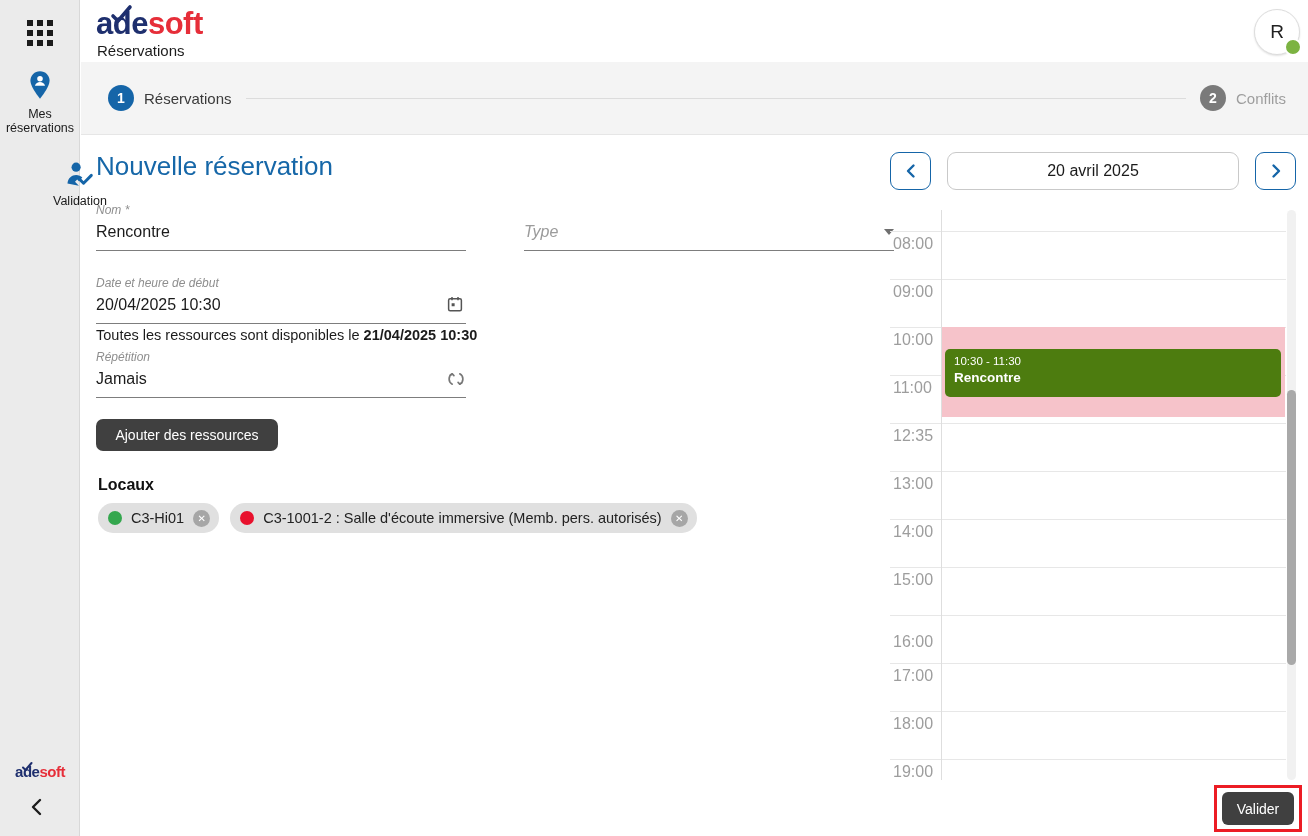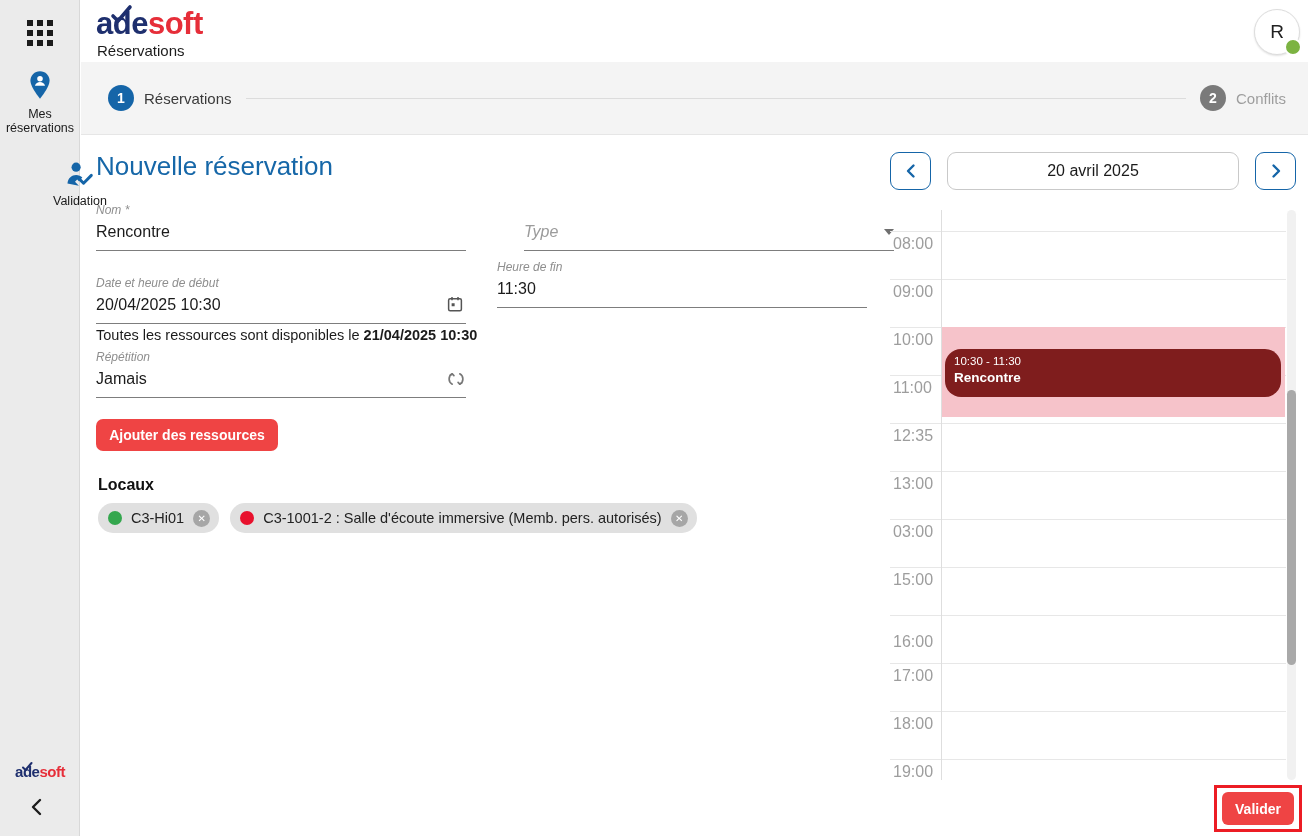--- a/index.html
+++ b/index.html
@@ -51,21 +51,21 @@
   
   .page-title { position:absolute; left:96px; top:151px; font-size:26px; color:#1667a8; font-weight:500; }
   .field { position:absolute; width:370px; border-bottom:1px solid #7d7d7d; padding-bottom:8px; }
   .f-label { font-style:italic; font-size:12px; color:#8e8e8e; margin-bottom:5px; }
   .f-row { display:flex; align-items:center; justify-content:space-between; min-height:20px; }
   .f-value { font-size:16px; color:#1b1b1b; }
   .f-placeholder { font-style:italic; font-size:16px; color:#9b9b9b; }
   .dd-arrow { width:0; height:0; border-left:5px solid transparent; border-right:5px solid transparent; border-top:6px solid #6f6f6f; cursor:pointer; }
   .f-icon { width:20px; height:20px; cursor:pointer; flex:none; }
   .avail-text { position:absolute; left:96px; top:327px; font-size:14.5px; color:#1b1b1b; }
-  .btn-blue { background:#ef4444; color:#fff; font-weight:bold; font-family:"Liberation Sans",sans-serif;
+  .btn-blue { background:#404040; color:#fff; font-weight:normal; font-family:"Liberation Sans",sans-serif;
     border:none; border-radius:7px; cursor:pointer; }
   .btn-add { position:absolute; left:96px; top:419px; width:182px; height:32px; font-size:14px; }
   .locaux-title { position:absolute; left:98px; top:476px; font-size:16px; font-weight:bold; color:#111; }
   .chips { position:absolute; left:98px; top:503px; display:flex; gap:11px; }
   .chip { display:flex; align-items:center; gap:9px; height:30px; background:#e0e0e0; border-radius:16px; padding:0 9px 0 10px; }
   .chip .dot { width:14px; height:14px; border-radius:50%; flex:none; }
   .chip .chip-label { font-size:14.5px; color:#222; }
   .chip .chip-close { width:17px; height:17px; border-radius:50%; background:#a6a6a6; color:#fff; font-size:10px;
     display:flex; align-items:center; justify-content:center; cursor:pointer; flex:none; }
 
@@ -199,26 +199,20 @@
         <svg width="18" height="18" viewBox="0 0 24 24" fill="none" stroke="#555" stroke-width="2">
           <rect x="3.5" y="5" width="17" height="16" rx="2"></rect>
           <line x1="8" y1="2.8" x2="8" y2="7"></line>
             <line x1="16" y1="2.8" x2="16" y2="7"></line>
           <rect x="7.5" y="11" width="4" height="4" fill="#555" stroke="none"></rect>
         </svg>
       </span>
     </div>
   </div>
 
-  <div class="field" style="left:497px; top:260px;">
-    <div class="f-label">Heure de fin</div>
-    <div class="f-row">
-        <span class="f-value">11:30</span>
-      </div>
-  </div>
 
   <div class="avail-text">
     <span>Toutes les ressources sont disponibles le </span><b>21/04/2025 10:30</b>
   </div>
 
   <div class="field" style="left:96px; top:350px;">
     <div class="f-label">Répétition</div>
     <div class="f-row">
       <span class="f-value">Jamais</span>
       <span class="f-icon">
@@ -269,35 +263,35 @@
         <div class="hour-label" style="top: 73px;">09:00</div>
         <div class="hour-line" style="top: 117px;"></div>
         <div class="hour-label" style="top: 121px;">10:00</div>
         <div class="hour-line" style="top: 165px;"></div>
         <div class="hour-label" style="top: 169px;">11:00</div>
         <div class="hour-line" style="top: 213px;"></div>
         <div class="hour-label" style="top: 217px;">12:35</div>
         <div class="hour-line" style="top: 261px;"></div>
         <div class="hour-label" style="top: 265px;">13:00</div>
         <div class="hour-line" style="top: 309px;"></div>
-        <div class="hour-label" style="top: 313px;">03:00</div>
+        <div class="hour-label" style="top: 313px;">14:00</div>
         <div class="hour-line" style="top: 357px;"></div>
         <div class="hour-label" style="top: 361px;">15:00</div>
         <div class="hour-line" style="top: 405px;"></div>
         <div class="hour-label" style="top: 423px;">16:00</div>
         <div class="hour-line" style="top: 453px;"></div>
         <div class="hour-label" style="top: 457px;">17:00</div>
         <div class="hour-line" style="top: 501px;"></div>
         <div class="hour-label" style="top: 505px;">18:00</div>
         <div class="hour-line" style="top: 549px;"></div>
         <div class="hour-label" style="top: 553px;">19:00</div>
       </div>
     <div class="v-line"></div>
     <div class="cal-highlight" style="background: rgb(246, 195, 202);"></div>
-    <div class="cal-event" style="background: #7f1d1d; border-radius: 16px;">
+    <div class="cal-event" style="background: #4d7c0f;">
       <div class="ev-time">10:30 - 11:30</div>
       <div class="ev-title">Rencontre</div>
     </div>
     <div class="scroll-track"></div>
     <div class="scroll-thumb"></div>
   </div>
 
   <div class="submit-outline">
     <button class="btn-blue btn-submit">Valider</button>
   </div>

